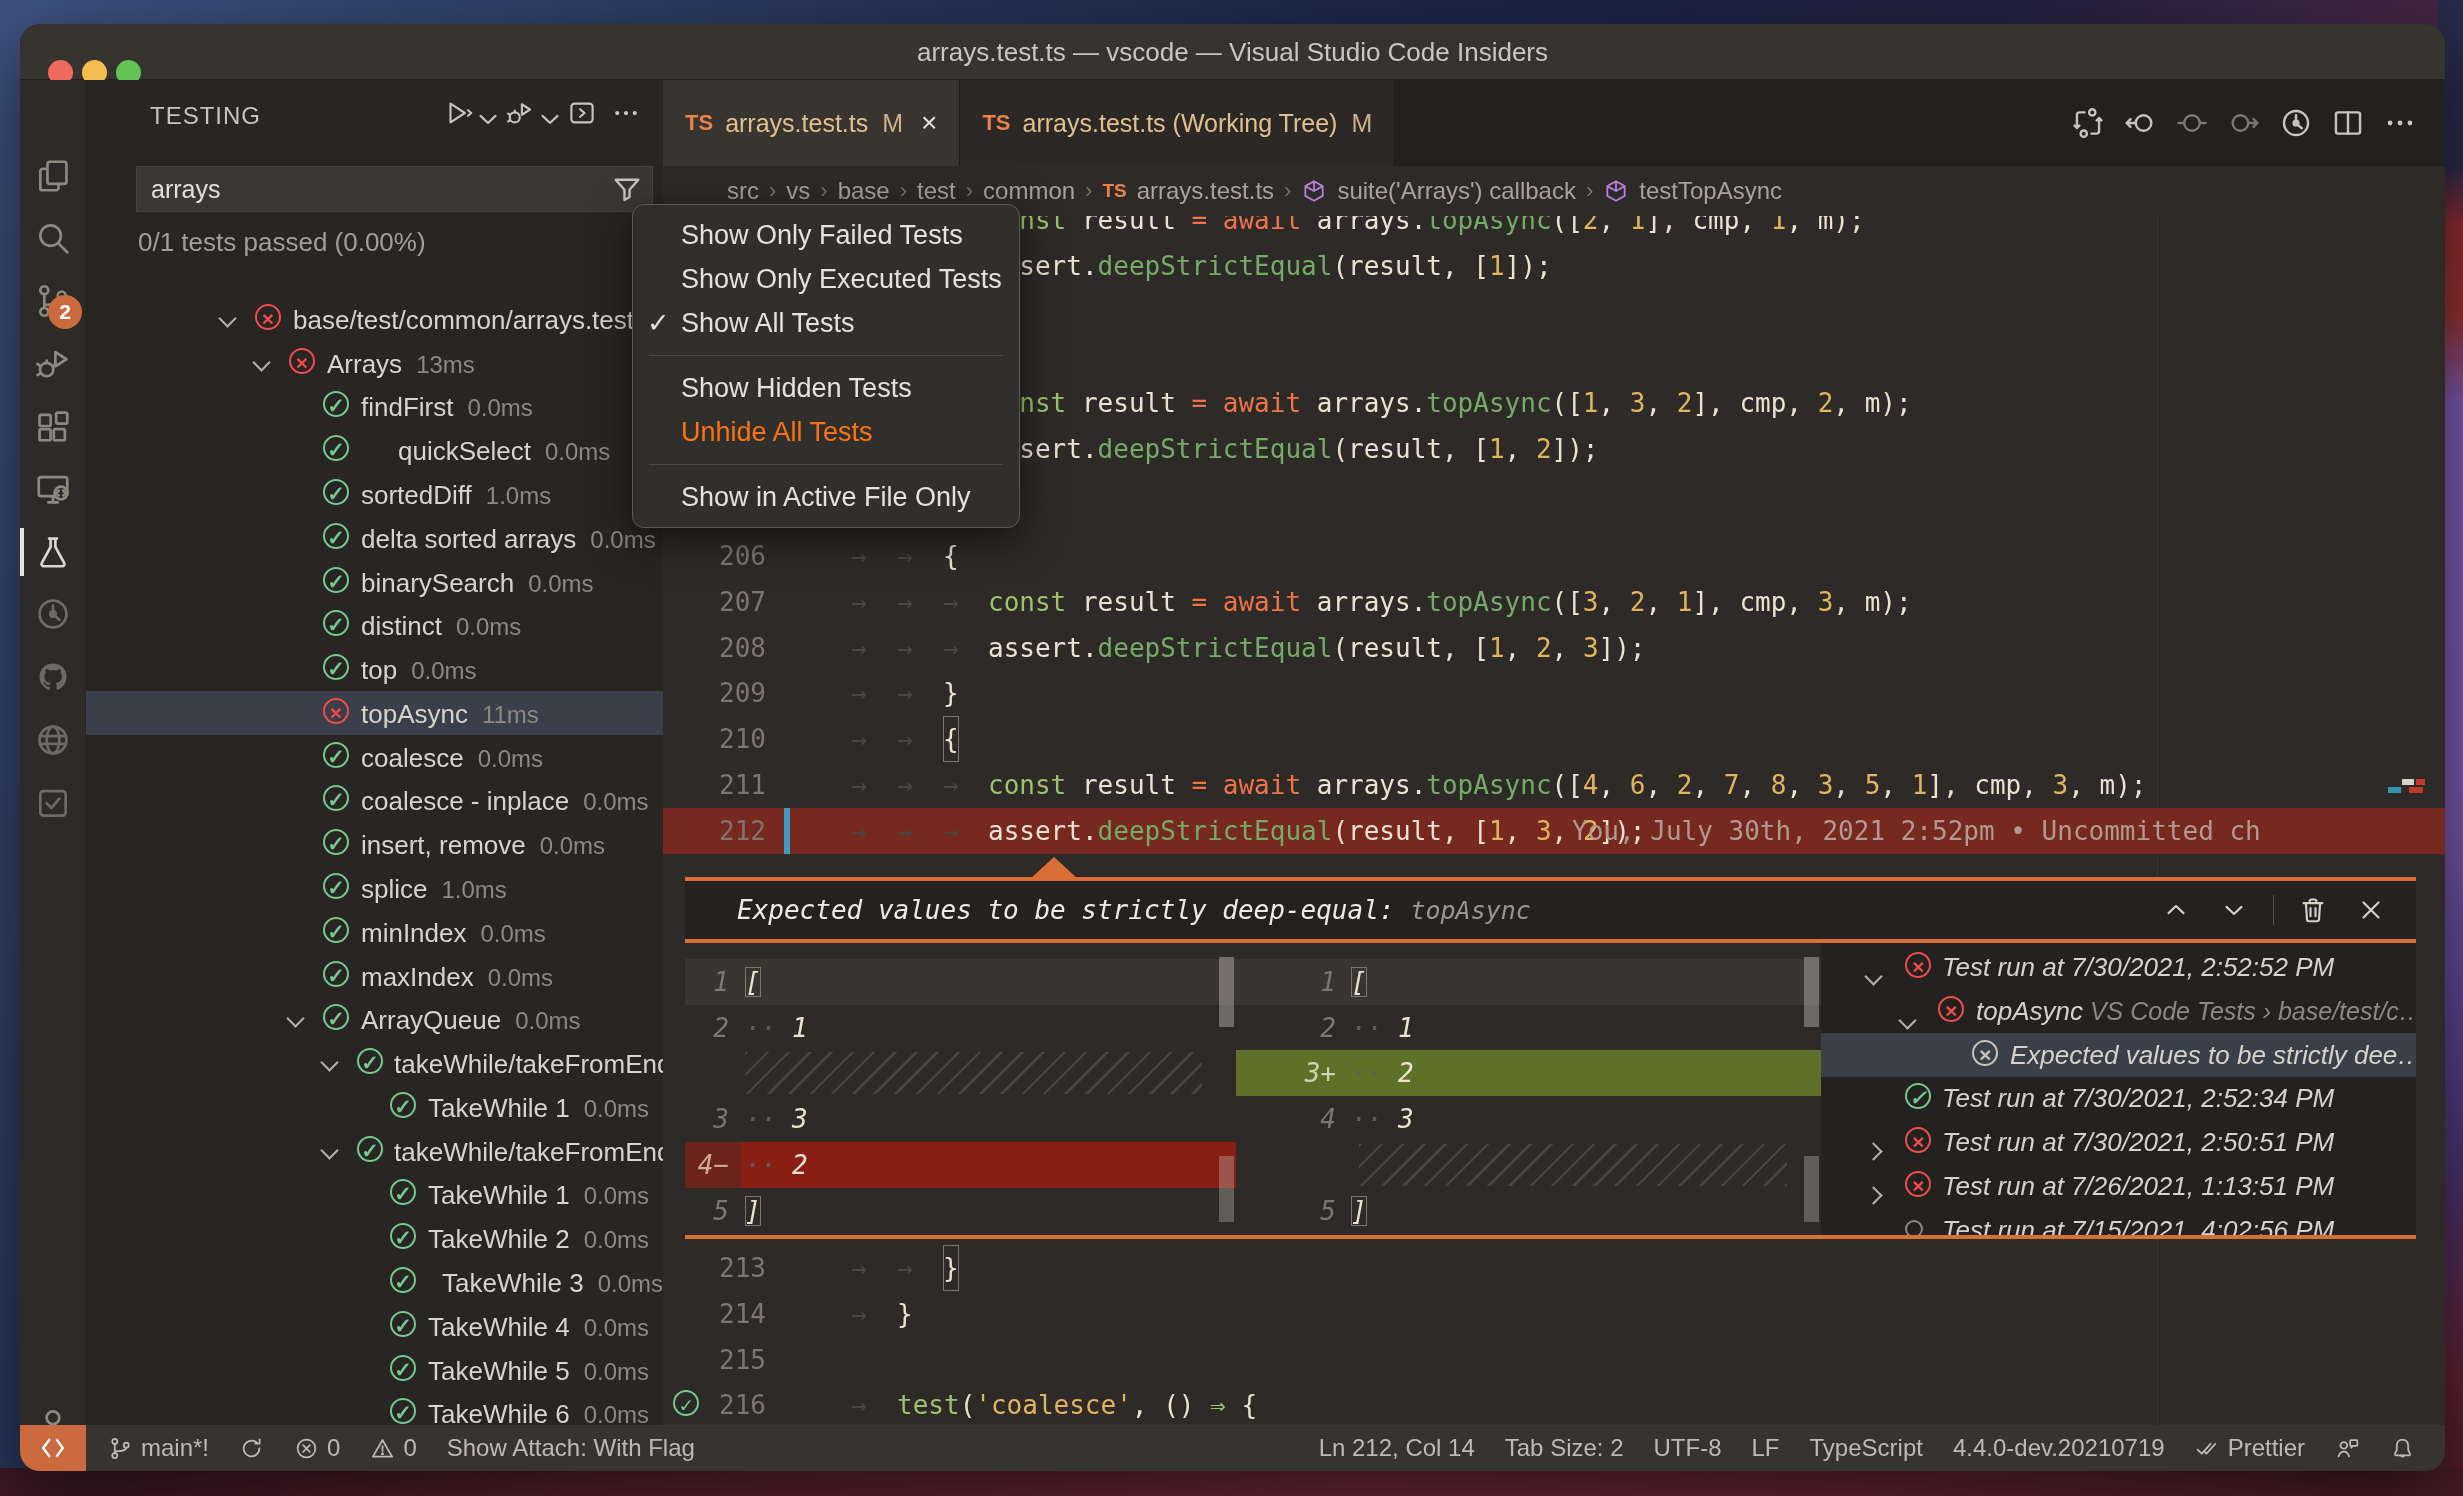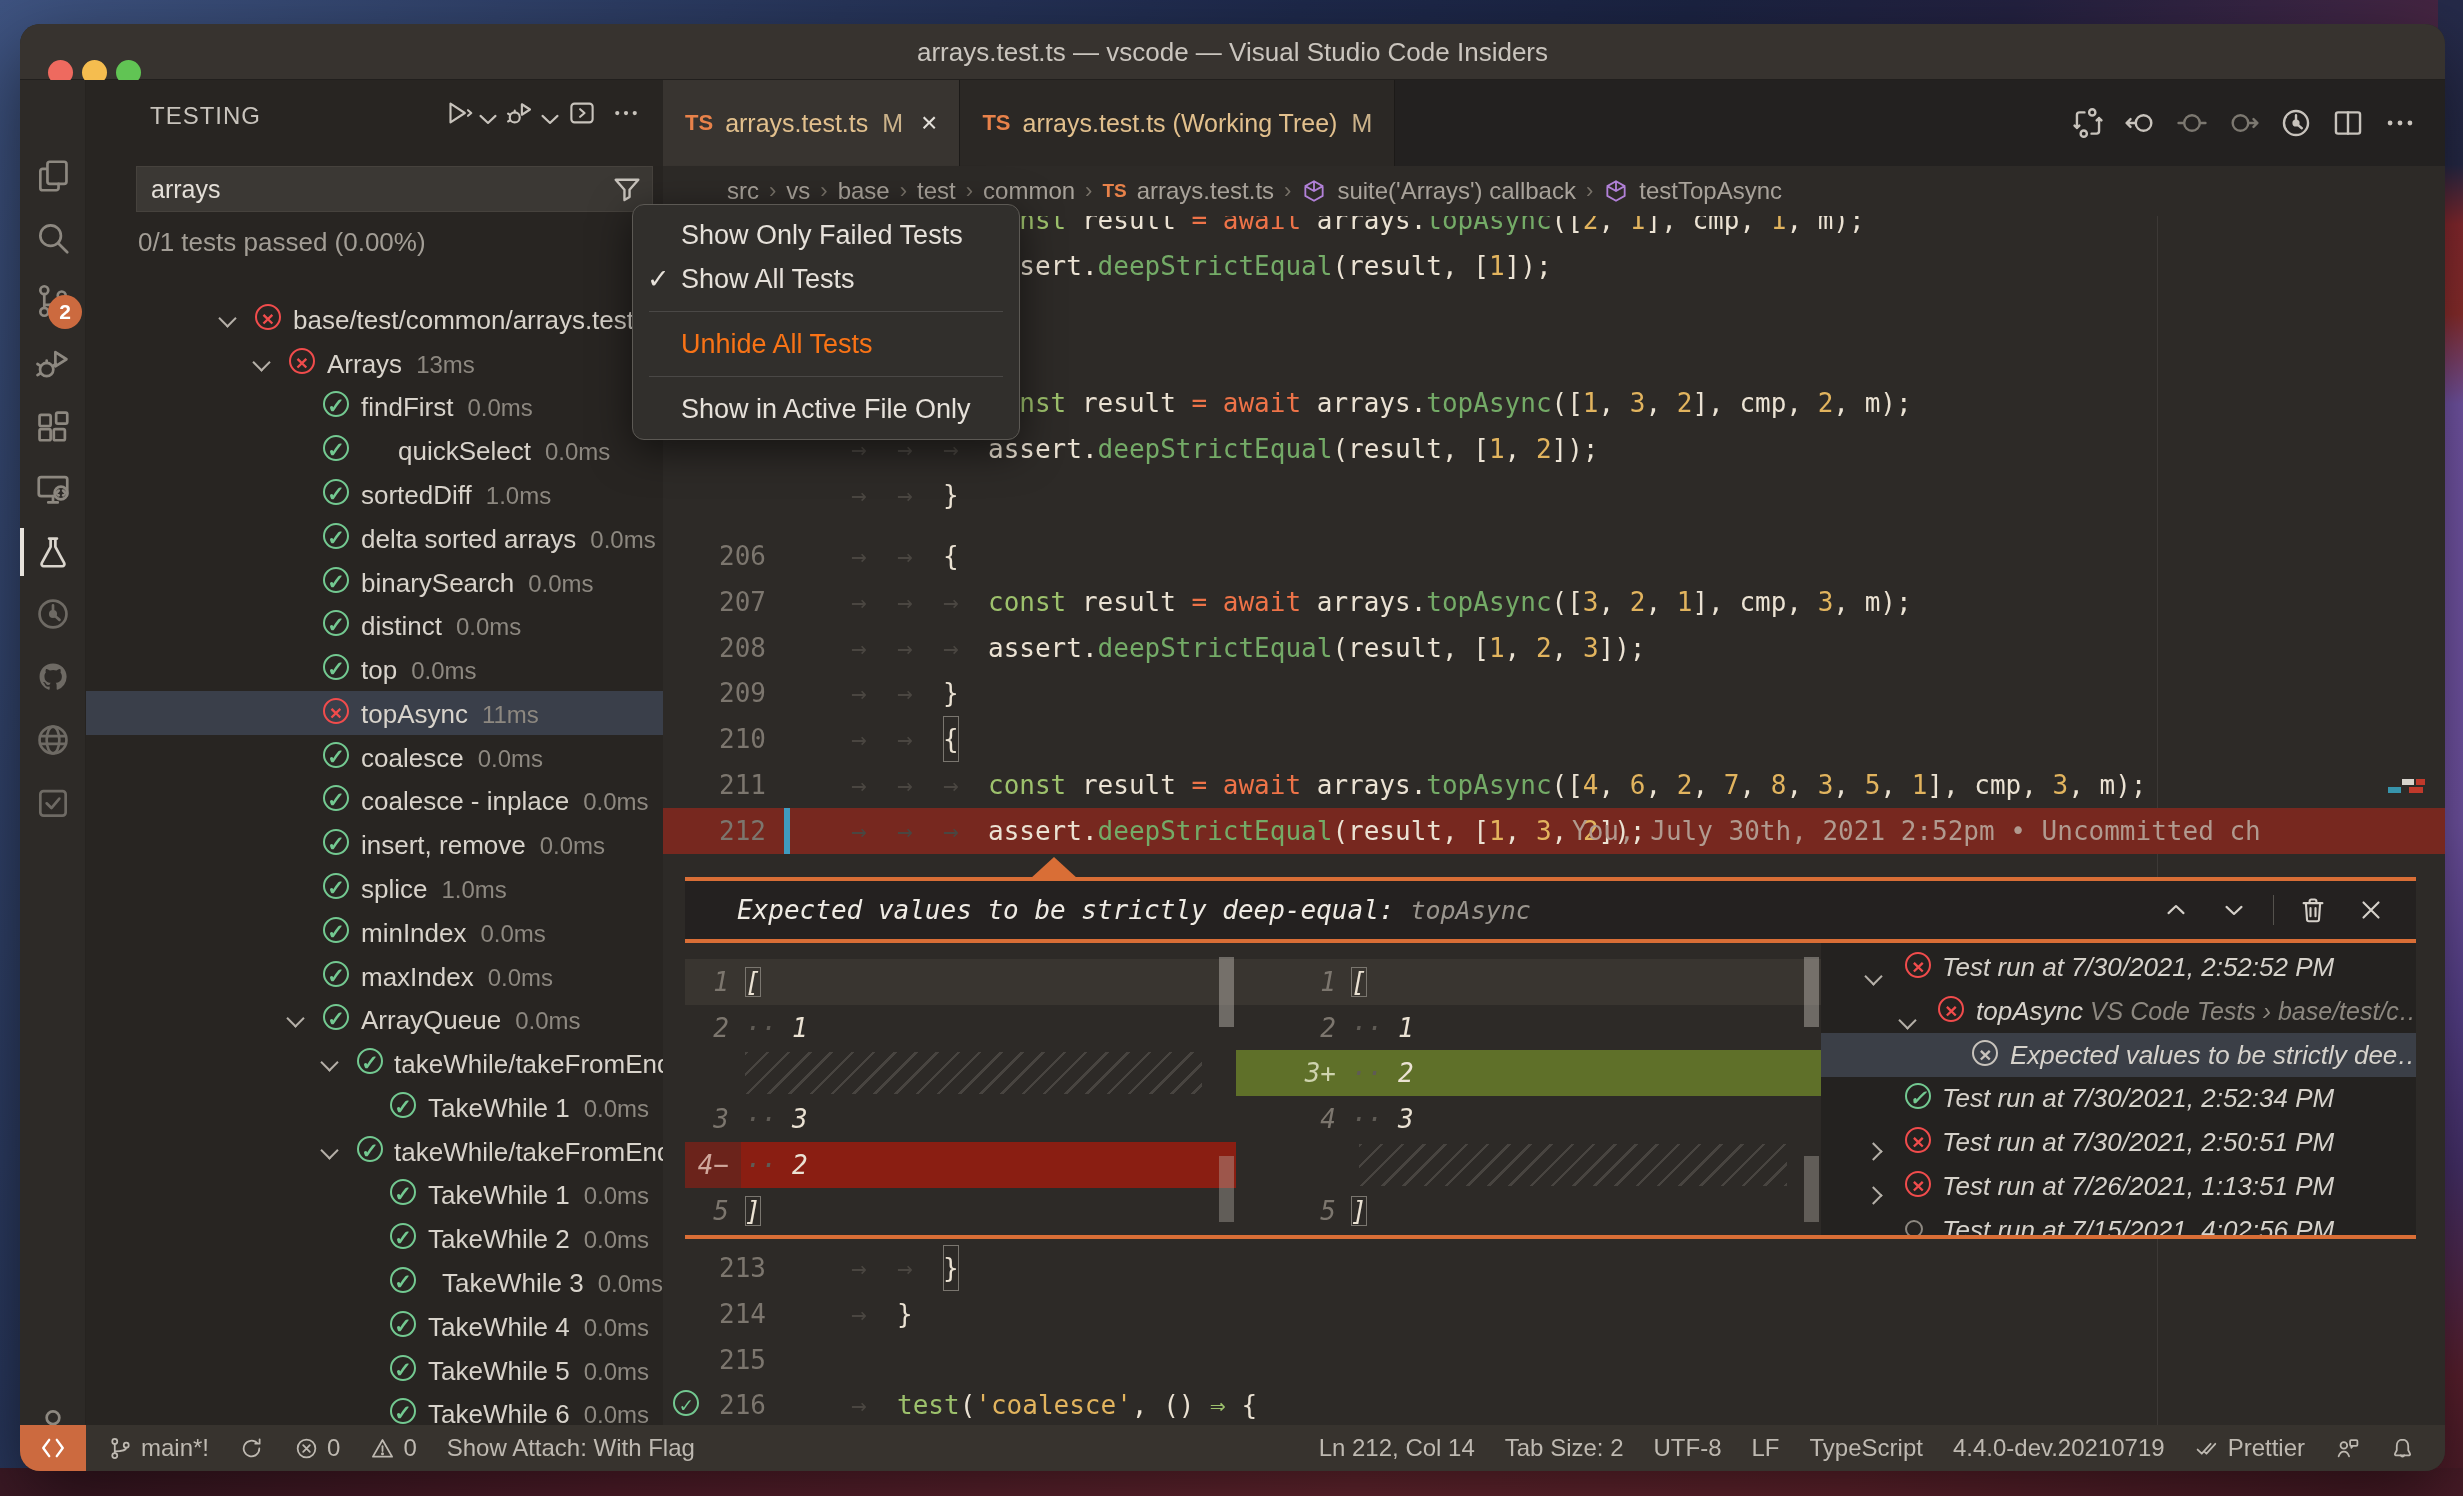--- a/index.html
+++ b/index.html
@@ -671,20 +671,22 @@
                 <path d="M12 3.5c-3.3 0-5.5 2.4-5.5 6v4.2L4.8 17a1 1 0 0 0 .9 1.5h12.6a1 1 0 0 0 .9-1.5l-1.7-3.3V9.5c0-3.6-2.2-6-5.5-6z"></path>
                 <path d="M10.3 18.5a1.8 1.8 0 0 0 3.4 0"></path>
               </svg></span>
           </span>
         </span>
     </footer>
   </div>
 
   <div class="menu" id="filter-menu" style="left:632px;top:204px;width:388px;">
       <div class="menu-item">Show Only Failed Tests</div>
+      <div class="menu-item">Show Only Executed Tests</div>
       <div class="menu-item">Show All Tests<span class="mi-check">✓</span></div>
       <div class="menu-sep"></div>
+      <div class="menu-item">Show Hidden Tests</div>
       <div class="menu-item disabled">Unhide All Tests</div>
       <div class="menu-sep"></div>
       <div class="menu-item">Show in Active File Only</div>
     </div>
 </div>
 
 
 </body></html>

